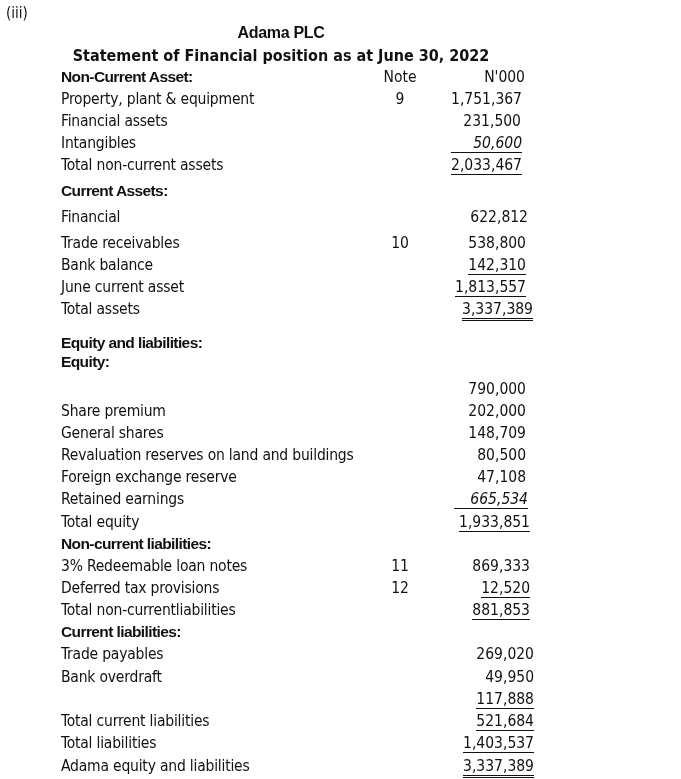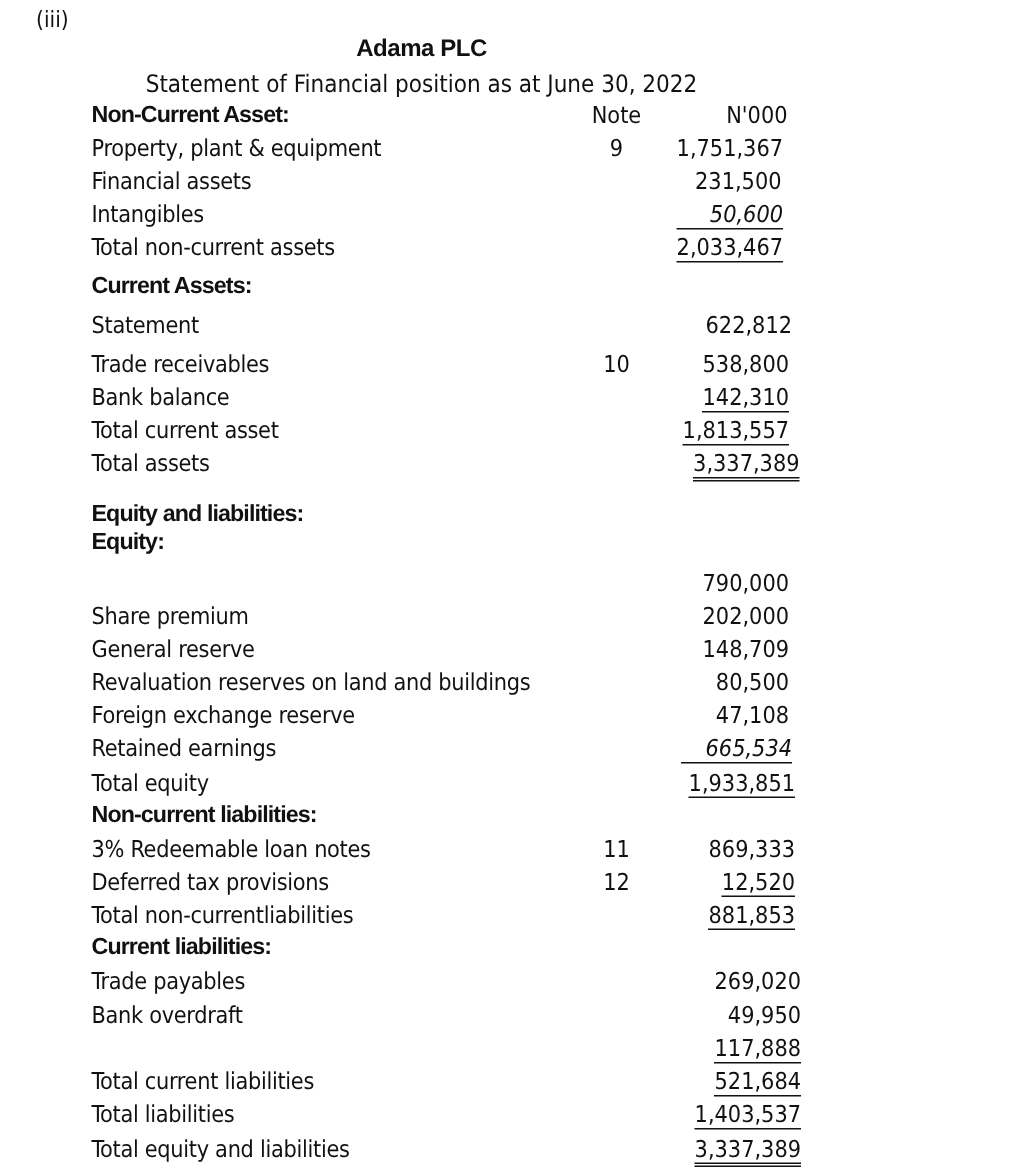--- a/index.html
+++ b/index.html
@@ -1,24 +1,24 @@
 <!DOCTYPE html>
 <html><head>
   <meta charset="utf-8">
   <style>
     html, body { margin: 0; padding: 0; background: #ffffff; }
     body { width: 681px; height: 779px; position: relative; overflow: hidden;
            font-family: "DejaVu Sans Condensed", "DejaVu Sans", sans-serif; color: #111; }
-    .label-top { position: absolute; left: 24px; top: 4px; font-size: 15px; font-stretch: condensed; }
-    .title { position: absolute; left: 0; width: 562px; text-align: center; font-weight: normal; }
+    .label-top { position: absolute; left: 6px; top: 4px; font-size: 15px; font-stretch: condensed; }
+    .title { position: absolute; left: 0; width: 562px; text-align: center; font-weight: bold; }
     .t1 { top: 24px; font-size: 16px; font-family: "Liberation Sans", sans-serif; font-weight: bold; letter-spacing: -0.3px; }
     .t2 { top: 46px; font-size: 16px; font-stretch: condensed; }
     .row { position: absolute; left: 27px; width: 520px; height: 22px; font-size: 15.5px; line-height: 22px; }
     .row .lbl { position: absolute; left: 0; white-space: nowrap; letter-spacing: -0.2px; margin-left: 34px; }
-    .row .note { position: absolute; left: 355px; width: 36px; text-align: center; margin-left: 11px; }
+    .row .note { position: absolute; left: 355px; width: 36px; text-align: center; }
     .row .val { position: absolute; right: 0; text-align: right; white-space: nowrap; }
     .row.head .lbl { font-family: "Liberation Sans", sans-serif; font-weight: bold; letter-spacing: -0.6px; font-size: 15.5px; }
     .ul { border-bottom: 1.5px solid #111; padding-left: 4px; line-height: 18px; display: inline-block; }
     .dul { border-bottom: 3.5px double #111; line-height: 18px; display: inline-block; }
     .ulw { padding-left: 22px; font-style: italic; }
   </style>
 </head>
 <body>
 
 <div class="label-top">(iii)</div>
@@ -45,34 +45,34 @@
 </div>
 <div class="row" style="top:154px">
   <span class="lbl">Total non-current assets</span>
   <span class="val" style="right:25px"><span class="ul" style="padding-left:0">2,033,467</span></span>
 </div>
 
 <div class="row head" style="top:180px">
   <span class="lbl">Current Assets:</span>
 </div>
 <div class="row" style="top:206px">
-  <span class="lbl">Statement</span>
+  <span class="lbl">Financial</span>
   <span class="val" style="right:19px">622,812</span>
 </div>
 <div class="row" style="top:232px">
   <span class="lbl">Trade receivables</span>
   <span class="note">10</span>
   <span class="val" style="right:21px">538,800</span>
 </div>
 <div class="row" style="top:254px">
   <span class="lbl">Bank balance</span>
   <span class="val" style="right:21px"><span class="ul" style="padding-left:0">142,310</span></span>
 </div>
 <div class="row" style="top:276px">
-  <span class="lbl">Total current asset</span>
+  <span class="lbl">June current asset</span>
   <span class="val" style="right:21px"><span class="ul" style="padding-left:0">1,813,557</span></span>
 </div>
 <div class="row" style="top:298px">
   <span class="lbl">Total assets</span>
   <span class="val" style="right:14px"><span class="dul">3,337,389</span></span>
 </div>
 
 <div class="row head" style="top:332px">
   <span class="lbl">Equity and liabilities:</span>
 </div>
@@ -80,21 +80,21 @@
   <span class="lbl">Equity:</span>
 </div>
 <div class="row" style="top:378px">
   <span class="val" style="right:21px">790,000</span>
 </div>
 <div class="row" style="top:400px">
   <span class="lbl">Share premium</span>
   <span class="val" style="right:21px">202,000</span>
 </div>
 <div class="row" style="top:422px">
-  <span class="lbl">General reserve</span>
+  <span class="lbl">General shares</span>
   <span class="val" style="right:21px">148,709</span>
 </div>
 <div class="row" style="top:444px">
   <span class="lbl">Revaluation reserves on land and buildings</span>
   <span class="val" style="right:21px">80,500</span>
 </div>
 <div class="row" style="top:466px">
   <span class="lbl">Foreign exchange reserve</span>
   <span class="val" style="right:21px">47,108</span>
 </div>
@@ -141,15 +141,15 @@
 </div>
 <div class="row" style="top:710px">
   <span class="lbl">Total current liabilities</span>
   <span class="val" style="right:13px"><span class="ul" style="padding-left:0">521,684</span></span>
 </div>
 <div class="row" style="top:732px">
   <span class="lbl">Total liabilities</span>
   <span class="val" style="right:13px"><span class="ul" style="padding-left:0">1,403,537</span></span>
 </div>
 <div class="row" style="top:755px">
-  <span class="lbl">Total equity and liabilities</span>
+  <span class="lbl">Adama equity and liabilities</span>
   <span class="val" style="right:13px"><span class="dul">3,337,389</span></span>
 </div>
 
 </body></html>

